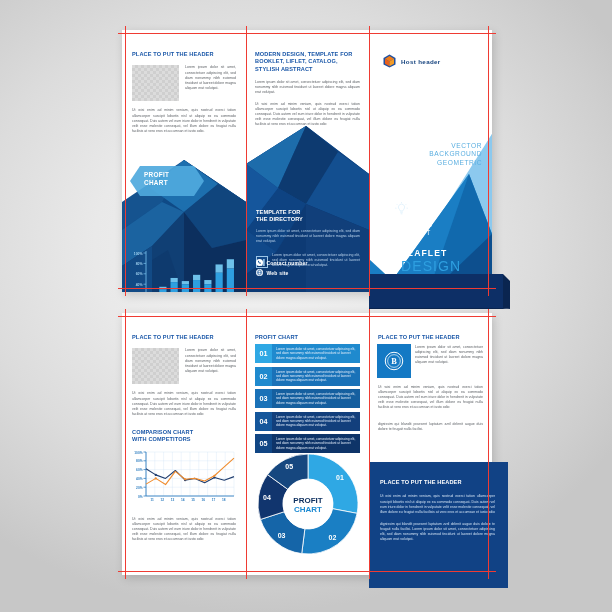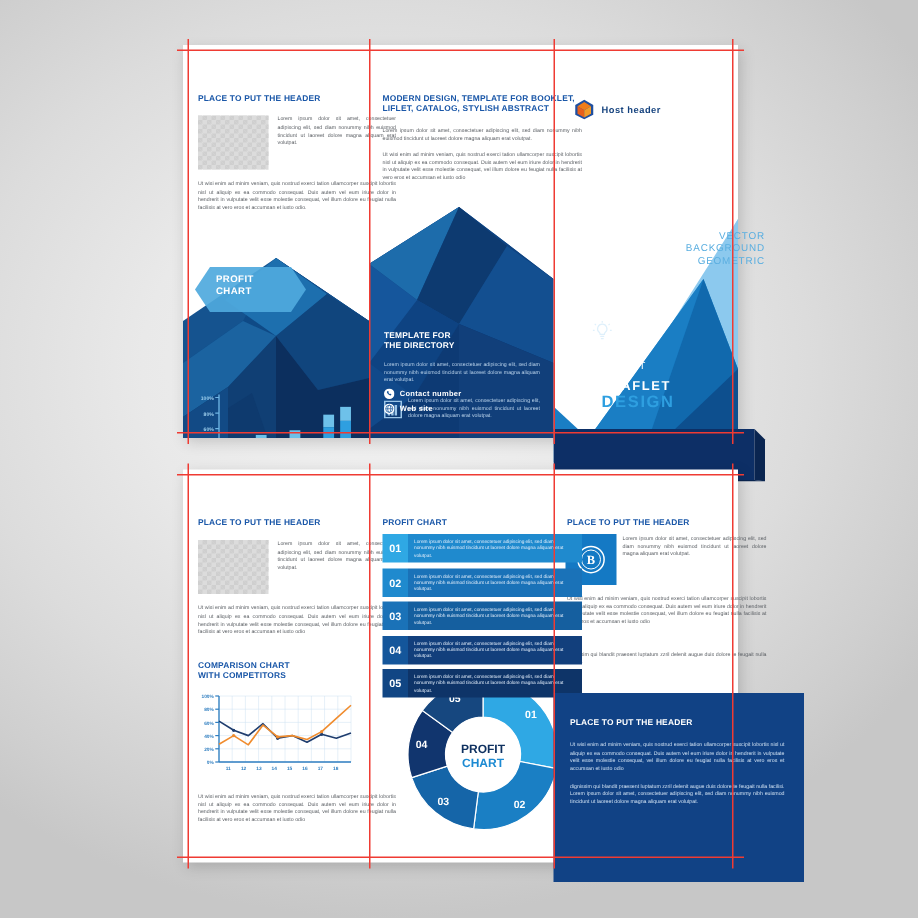--- a/index.html
+++ b/index.html
@@ -17,21 +17,21 @@
   .sheet.top{left:122px;top:30px;width:370px;height:262px;
      box-shadow:2px 3px 9px rgba(0,0,0,.17);}
   .sheet.bottom{left:122px;top:313px;width:370px;height:262px;
      box-shadow:2px 3px 9px rgba(0,0,0,.17);}
 
   
   .guide{position:absolute;background:#ef3b33;pointer-events:none;z-index:40;}
   .gv{width:1px;}
   .gh{height:1px;}
 
-  .panel{position:absolute;top:16px;bottom:0;overflow:hidden;padding-left:28px;}
+  .panel{position:absolute;top:4px;bottom:0;overflow:hidden;}
 
   
   .hdr{
     color:#1a57a8;font-weight:bold;font-size:5.6px;letter-spacing:.12px;
     line-height:7.4px;text-transform:uppercase;
   }
   .hdr.w{color:#ffffff;}
   .body{
     color:#5d6166;font-size:3.5px;line-height:5.1px;text-align:justify;
   }
@@ -75,21 +75,21 @@
 
   .hosthdr{position:absolute;left:14px;top:20px;display:flex;align-items:center;gap:5px;z-index:9;}
   .hosthdr .t{color:#14427e;font-weight:bold;font-size:6.2px;letter-spacing:.35px;}
 
   .vbg{position:absolute;right:10px;top:108px;text-align:right;z-index:9;}
   .vbg div{color:#5aaee0;font-size:6.6px;line-height:8.4px;letter-spacing:.55px;}
   .bizc{position:absolute;left:26px;top:168px;z-index:9;}
   .bizc div{color:#ffffff;font-size:6.6px;line-height:8.4px;letter-spacing:.5px;}
   .leaflet{position:absolute;left:32px;bottom:18px;z-index:9;}
   .leaflet .l1{color:#ffffff;font-weight:bold;font-size:8.6px;letter-spacing:1.1px;}
-  .leaflet .l2{color:#2e9fe0;font-weight:bold;font-size:11px;letter-spacing:1.1px;text-align:center;}
+  .leaflet .l2{color:#2e9fe0;font-weight:normal;font-size:14px;letter-spacing:1.1px;text-align:center;}
 
   
   .b-p1{left:0;width:124px;}
   .b-p2{left:124px;width:123px;}
   .b-p3{left:247px;width:123px;}
 
   .numlist{position:absolute;left:9px;top:27px;right:9px;z-index:5;}
   .nrow{display:flex;align-items:stretch;height:19px;margin-bottom:3.5px;}
   .nrow .num{width:17px;display:flex;align-items:center;justify-content:center;
     color:#fff;font-weight:bold;font-size:7.2px;}

